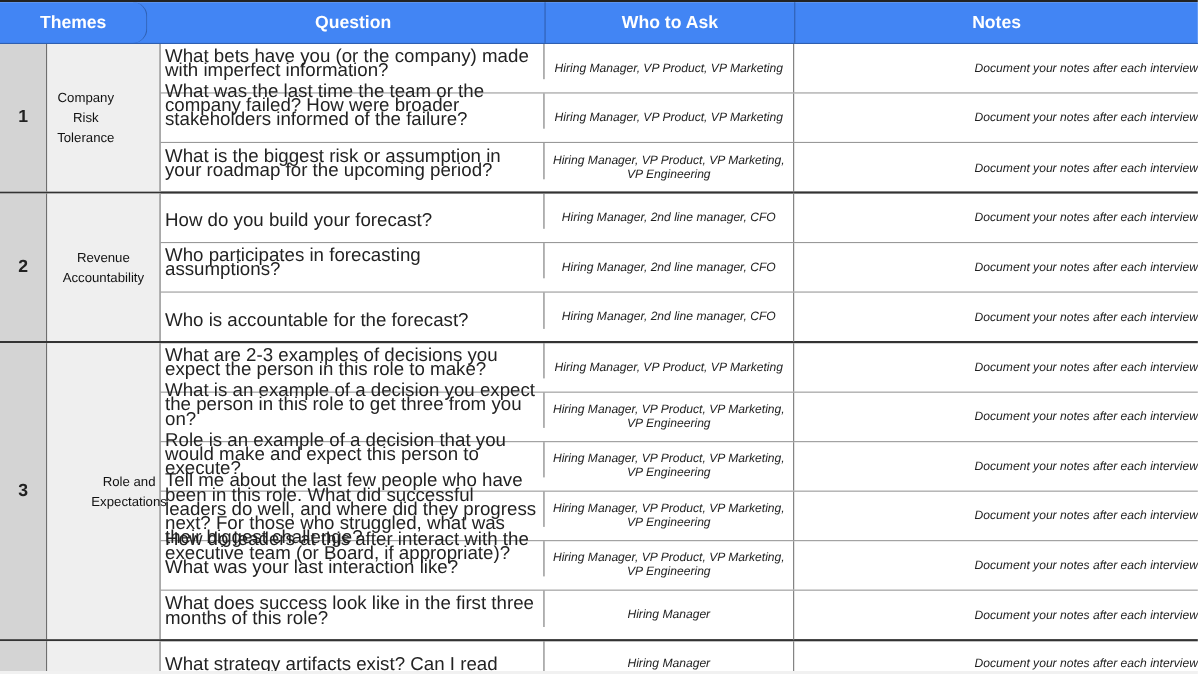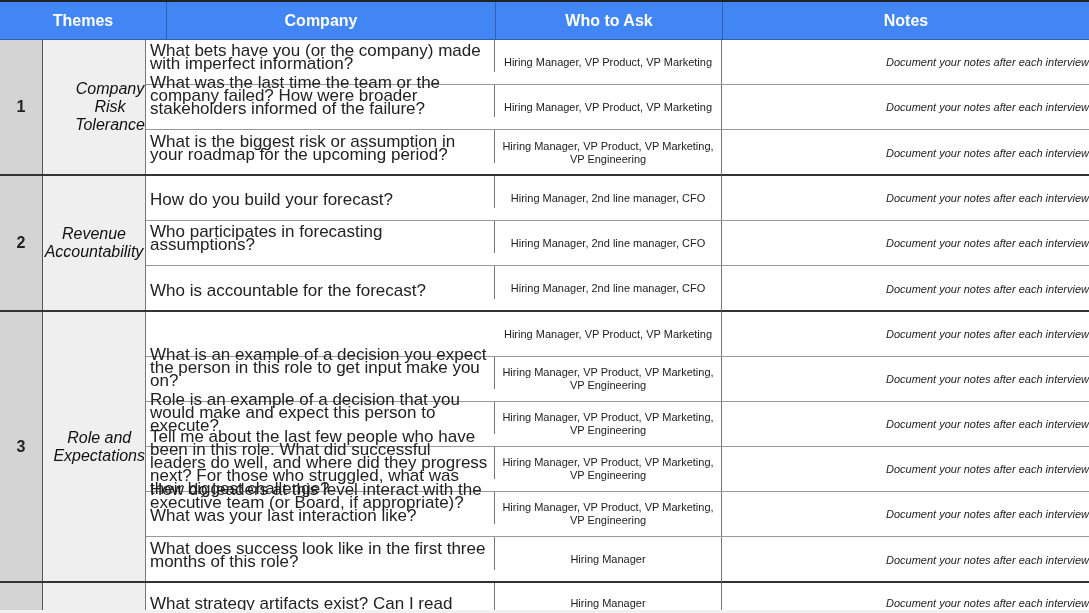--- a/index.html
+++ b/index.html
@@ -21,55 +21,56 @@
     .group { position: absolute; left: 0; width: 1089px; border-bottom: 2px solid #333; box-sizing: border-box; }
     .numcol {
       position: absolute; left: 0; top: 0; bottom: 0; width: 43px; background: #d4d4d4;
       border-right: 1px solid #555; box-sizing: border-box;
       display: flex; align-items: center; justify-content: center;
       font-weight: bold; font-size: 16px; color: #222;
     }
     .themecol {
       position: absolute; left: 43px; top: 0; bottom: 0; width: 103px; background: #efefef;
       border-right: 1px solid #777; box-sizing: border-box;
-      display: flex; align-items: center; justify-content: flex-end; text-align: center;
-      font-style: italic; font-size: 16px; color: #111; line-height: 18px;
+      display: flex; align-items: center; justify-content: flex-start; text-align: center;
+      font-size: 12px; color: #111; line-height: 18px;
     }
     .row {
       position: absolute; left: 146px; width: 943px; height: 45px;
       border-bottom: 1px solid #999; box-sizing: border-box;
     }
     .row.last { border-bottom: none; }
     .q {
       position: absolute; left: 0; top: 0; bottom: 12px; width: 349px; box-sizing: border-box;
       padding: 0 4px 2px 4px; font-size: 17px; color: #222; line-height: 13px;
       display: flex; align-items: flex-end; border-right: 1px solid #777;
     }
     .q.center { align-items: center; }
     .who {
       position: absolute; left: 349px; top: 0; bottom: 0; width: 227px; box-sizing: border-box;
       font-size: 11px; color: #222; line-height: 13px; text-align: center;
       display: flex; align-items: center; justify-content: center; border-right: 1px solid #777;
       padding: 0 4px;
+      font-style: italic;
     }
     .notes {
       position: absolute; left: 576px; top: 0; bottom: 0; width: 367px; box-sizing: border-box;
       font-size: 11px; color: #222; font-style: italic; text-align: center;
       display: flex; align-items: center; justify-content: flex-end; padding-right: 0; white-space: nowrap;
     }
     .bottombar { position: absolute; left: 0; top: 610px; width: 1089px; height: 3px; background: #f1f1f1; }
   </style>
 </head>
 <body>
 
 <div class="topline"></div>
 
 <div class="hdr">
-  <div class="hcell" style="left:0;width:167px;">Themes</div>
-  <div class="hcell" style="left:147px;width:349px;">Company</div>
+  <div class="hcell" style="left:0;width:134px;border-radius:13px;">Themes</div>
+  <div class="hcell" style="left:147px;width:349px;">Question</div>
   <div class="hcell" style="left:496px;width:227px;">Who to Ask</div>
   <div class="hcell" style="left:723px;width:366px;border-right:none;">Notes</div>
 </div>
 
 <div class="grid">
 
   <div class="group" style="top:0;height:136px;">
     <div class="numcol">1</div>
     <div class="themecol">
         <span style="width:70px;display:block;">Company Risk Tolerance</span>
@@ -112,40 +113,41 @@
       <div class="notes">Document your notes after each interview</div>
     </div>
   </div>
 
   <div class="group" style="top:272px;height:271px;">
     <div class="numcol">3</div>
     <div class="themecol">
         <span style="width:100px;display:block;margin-left:40px;">Role and Expectations</span>
       </div>
     <div class="row" style="top:0;">
+      <div class="q">What are 2-3 examples of decisions you expect the person in this role to make?</div>
       <div class="who">Hiring Manager, VP Product, VP Marketing</div>
       <div class="notes">Document your notes after each interview</div>
     </div>
     <div class="row" style="top:45px;">
-      <div class="q">What is an example of a decision you expect the person in this role to get input make you on?</div>
+      <div class="q">What is an example of a decision you expect the person in this role to get three from you on?</div>
       <div class="who">Hiring Manager, VP Product, VP Marketing, VP Engineering</div>
       <div class="notes">Document your notes after each interview</div>
     </div>
     <div class="row" style="top:90px;">
       <div class="q">Role is an example of a decision that you would make and expect this person to execute?</div>
       <div class="who">Hiring Manager, VP Product, VP Marketing, VP Engineering</div>
       <div class="notes">Document your notes after each interview</div>
     </div>
     <div class="row" style="top:135px;">
       <div class="q center">Tell me about the last few people who have been in this role. What did successful leaders do well, and where did they progress next? For those who struggled, what was their biggest challenge?</div>
       <div class="who">Hiring Manager, VP Product, VP Marketing, VP Engineering</div>
       <div class="notes">Document your notes after each interview</div>
     </div>
     <div class="row" style="top:180px;">
-      <div class="q">How do leaders at this level interact with the executive team (or Board, if appropriate)? What was your last interaction like?</div>
+      <div class="q">How do leaders at this after interact with the executive team (or Board, if appropriate)? What was your last interaction like?</div>
       <div class="who">Hiring Manager, VP Product, VP Marketing, VP Engineering</div>
       <div class="notes">Document your notes after each interview</div>
     </div>
     <div class="row last" style="top:225px;">
       <div class="q">What does success look like in the first three months of this role?</div>
       <div class="who">Hiring Manager</div>
       <div class="notes">Document your notes after each interview</div>
     </div>
   </div>
 

